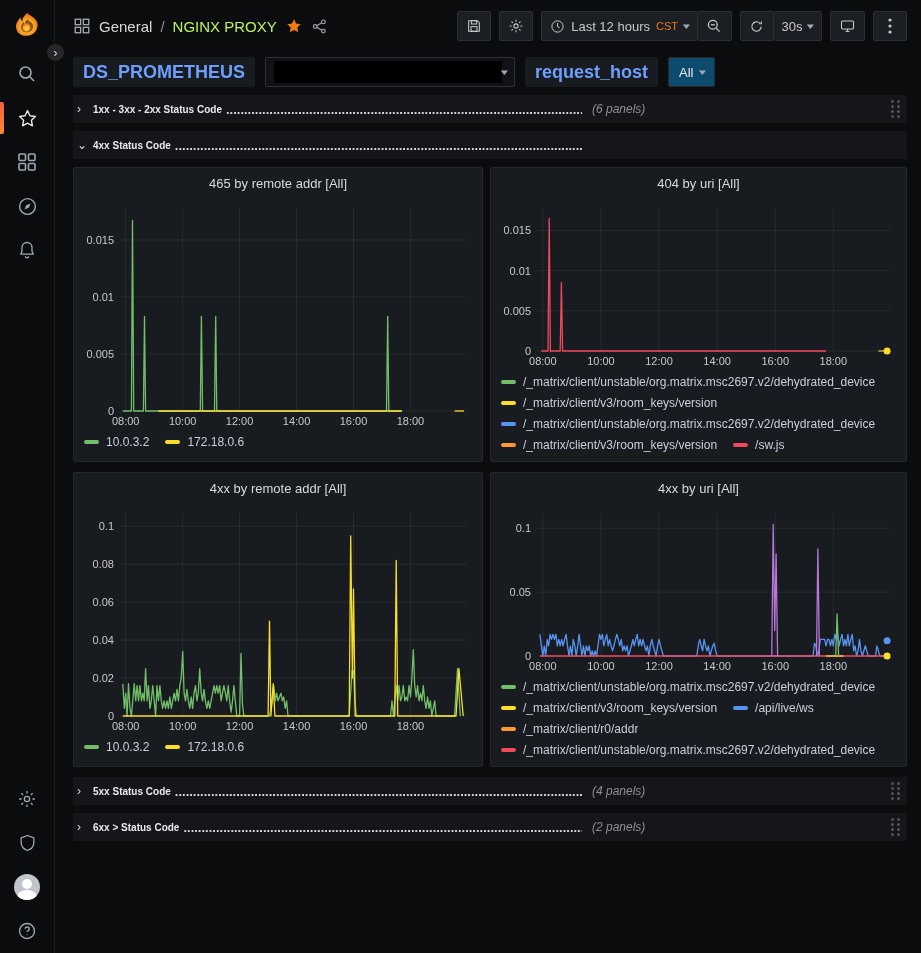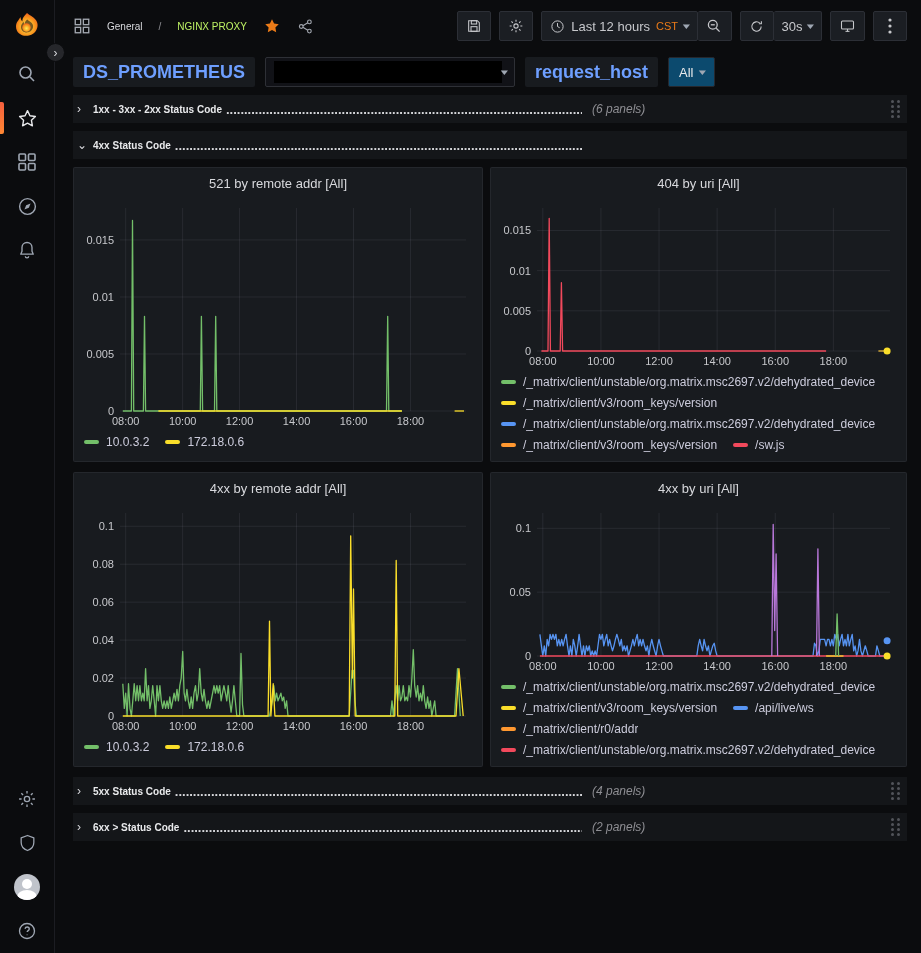--- a/index.html
+++ b/index.html
@@ -26,21 +26,21 @@
     position:absolute; left:46px; top:43px; width:19px; height:19px; border-radius:50%;
     background:#26272b; border:1px solid #0b0c0e; color:#d8d9dd;
     display:flex; align-items:center; justify-content:center; font-size:12px; cursor:pointer; z-index:9;
   }
   .avatar-circle { width:26px; height:26px; border-radius:50%; background:#c0c4cb; position:relative; overflow:hidden; }
   .avatar-circle .head { position:absolute; left:8px; top:5px; width:10px; height:10px; border-radius:50%; background:#fff; }
   .avatar-circle .bodyp { position:absolute; left:3px; top:16px; width:20px; height:14px; border-radius:50%; background:#fff; }
   
   .main { position:absolute; left:55px; top:0; right:0; bottom:0; background:#0b0c0e; }
   .topbar { height:52px; display:flex; align-items:center; padding:0 14px 0 18px; }
-  .crumb { display:flex; align-items:center; gap:16px; color:#d8d9dd; font-size:10px; }
+  .crumb { display:flex; align-items:center; gap:8px; color:#d8d9dd; font-size:15px; }
   .crumb .sep { color:#8e8e93; }
   .crumb .page { color:#bef264; }
   .crumb-icon { color:#a3a8b0; display:flex; cursor:pointer; }
   .tb-spacer { flex:1; }
   .tb-btn {
     height:30px; min-width:34px; padding:0 8px; margin-left:8px;
     background:#1b1e23; border:1px solid #2c2f36; border-radius:2px;
     display:flex; align-items:center; justify-content:center; gap:6px;
     color:#c7c8cc; cursor:pointer; font-size:13px; white-space:nowrap;
   }
@@ -288,21 +288,21 @@
       <div class="row-left">
         <span class="row-chev">⌄</span>
         <span class="row-title">4xx Status Code</span>
         <span class="row-dots">...................................................................................................................................</span>
       </div>
       <span class="row-spacer"></span>
     </div>
 
     <div class="panel-grid">
       <div class="panel">
-        <div class="panel-title">521 by remote addr [All]</div>
+        <div class="panel-title">465 by remote addr [All]</div>
         <div class="chart-canvas"><svg width="396" height="231">
               <line x1="45.695473251028815" y1="10" x2="45.695473251028815" y2="213" stroke="rgba(204,204,220,0.09)" stroke-width="1"></line>
               <text x="45.695473251028815" y="227" text-anchor="middle" fill="#c7c8cc" font-size="11" font-family="Liberation Sans, sans-serif">08:00</text>
               <line x1="102.65020576131688" y1="10" x2="102.65020576131688" y2="213" stroke="rgba(204,204,220,0.09)" stroke-width="1"></line>
               <text x="102.65020576131688" y="227" text-anchor="middle" fill="#c7c8cc" font-size="11" font-family="Liberation Sans, sans-serif">10:00</text>
               <line x1="159.60493827160496" y1="10" x2="159.60493827160496" y2="213" stroke="rgba(204,204,220,0.09)" stroke-width="1"></line>
               <text x="159.60493827160496" y="227" text-anchor="middle" fill="#c7c8cc" font-size="11" font-family="Liberation Sans, sans-serif">12:00</text>
               <line x1="216.55967078189303" y1="10" x2="216.55967078189303" y2="213" stroke="rgba(204,204,220,0.09)" stroke-width="1"></line>
               <text x="216.55967078189303" y="227" text-anchor="middle" fill="#c7c8cc" font-size="11" font-family="Liberation Sans, sans-serif">14:00</text>
               <line x1="273.5144032921811" y1="10" x2="273.5144032921811" y2="213" stroke="rgba(204,204,220,0.09)" stroke-width="1"></line>

